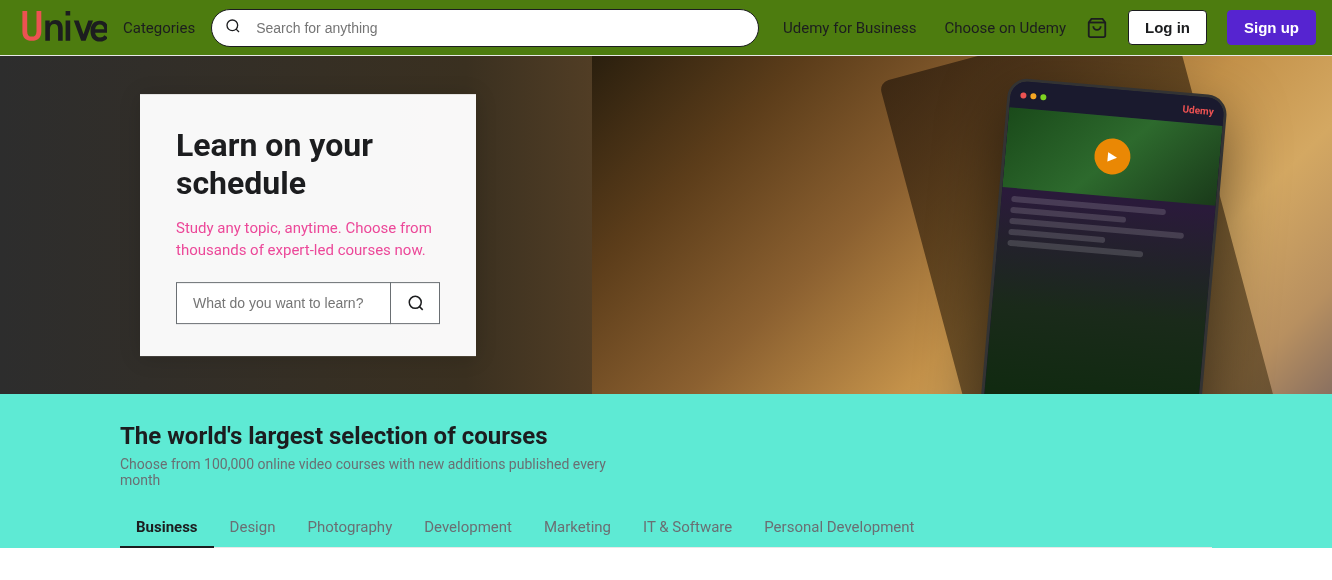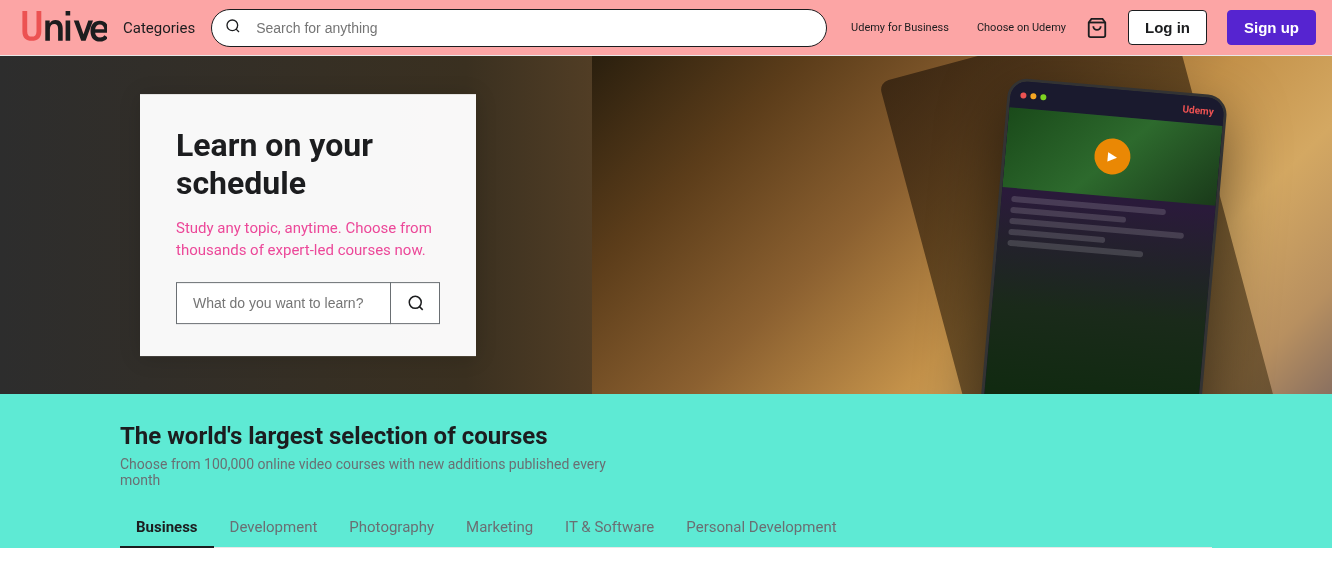--- a/index.html
+++ b/index.html
@@ -15,21 +15,21 @@
       overflow: hidden;
       background: #fff;
     }
 
     
     .navbar {
       display: flex;
       align-items: center;
       padding: 0 16px;
       height: 56px;
-      background: #fca5a5;
+      background: #4d7c0f;
       border-bottom: 1px solid #e8e8e8;
       position: relative;
       z-index: 10;
     }
 
     .navbar-logo {
       display: flex;
       align-items: center;
       margin-right: 16px;
       flex-shrink: 0;
@@ -77,21 +77,21 @@
 
     .navbar-right {
       display: flex;
       align-items: center;
       gap: 20px;
       margin-left: auto;
       flex-shrink: 0;
     }
 
     .navbar-link {
-      font-size: 11px;
+      font-size: 15px;
       color: #1c1d1f;
       cursor: pointer;
       white-space: nowrap;
       padding-left: 8px;
     }
 
     .cart-icon-wrapper {
       cursor: pointer;
       color: #1c1d1f;
       display: flex;
@@ -423,19 +423,20 @@
     </div>
   </div>
 </section>
 
 <section class="courses-section">
   <h2 class="courses-title">The world's largest selection of courses</h2>
   <p class="courses-subtitle">Choose from 100,000 online video courses with new additions published every month</p>
 
   <div class="courses-tabs" id="courses-tabs-container">
   <span class="tab-item active">Business</span>
+      <span class="tab-item">Design</span>
+      <span class="tab-item">Photography</span>
       <span class="tab-item">Development</span>
-      <span class="tab-item">Photography</span>
       <span class="tab-item">Marketing</span>
       <span class="tab-item">IT &amp; Software</span>
       <span class="tab-item">Personal Development</span>
     </div>
 </section>
 
 </body></html>

